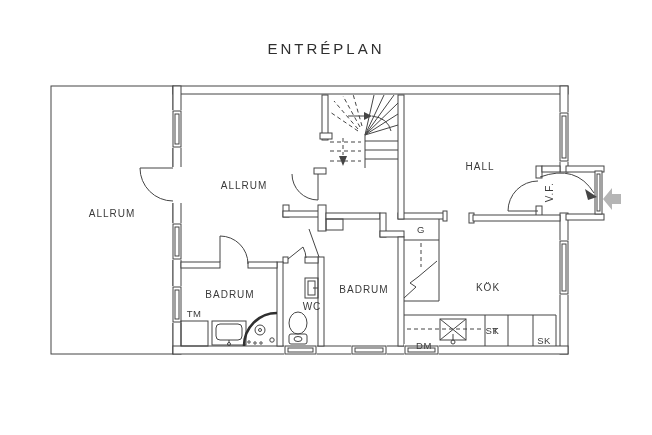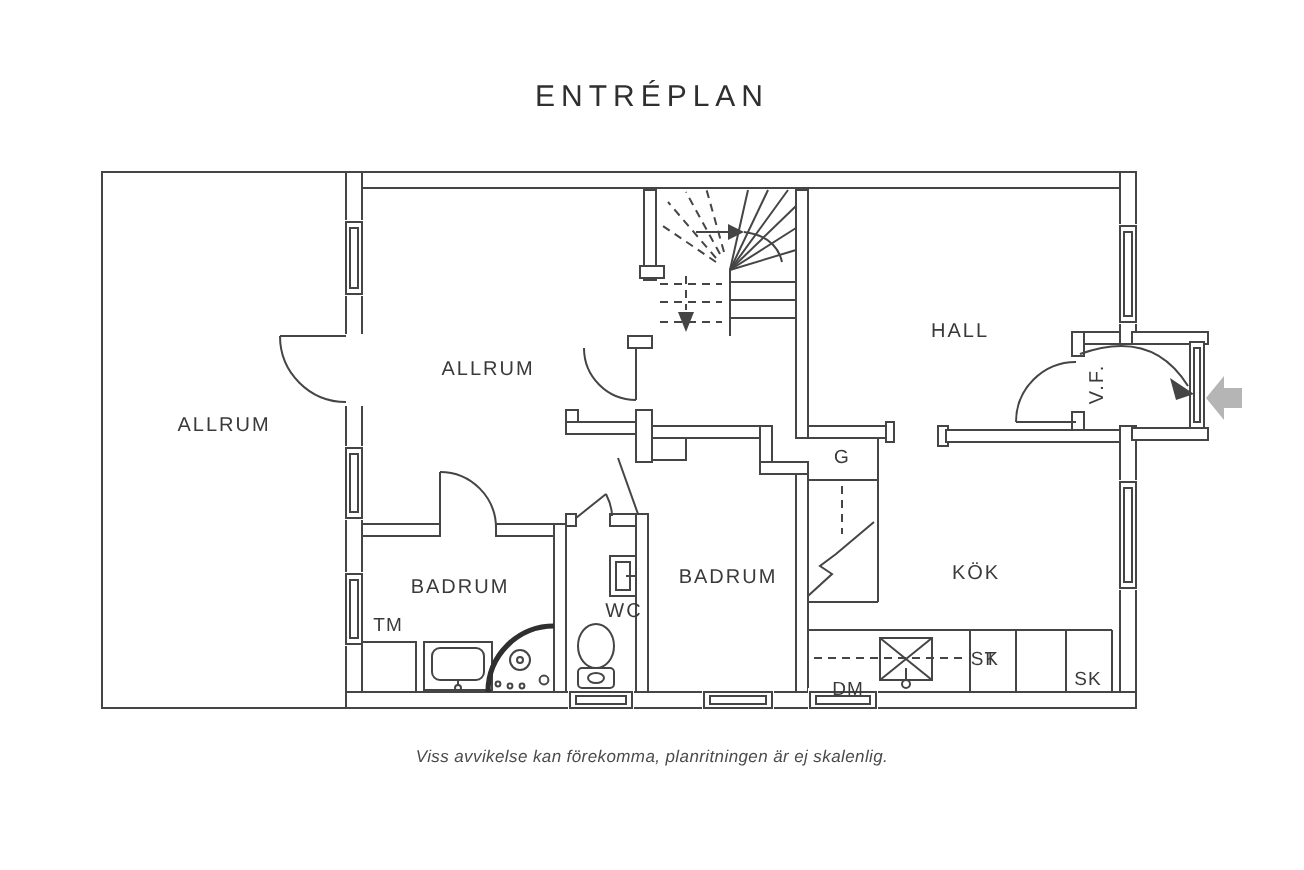--- a/index.html
+++ b/index.html
@@ -257,14 +257,13 @@
   <div class="lbl" style="left:230px;top:294px;">BADRUM</div>
   <div class="lbl" style="left:312px;top:306px;">WC</div>
 
   <div class="lbl small" style="left:421px;top:229px;">G</div>
   <div class="lbl small" style="left:194px;top:313px;">TM</div>
   <div class="lbl small" style="left:424px;top:330px;margin-top:15px;">DM</div>
   <div class="lbl small" style="left:496px;top:330px;">K</div>
   <div class="lbl small" style="left:492px;top:330px;">ST</div>
   <div class="lbl small" style="left:544px;top:340px;">SK</div>
 
-  <div class="disclaimer">Viss avvikelse kan förekomma, planritningen är ej skalenlig.</div>
 </div>
 
 </body></html>

